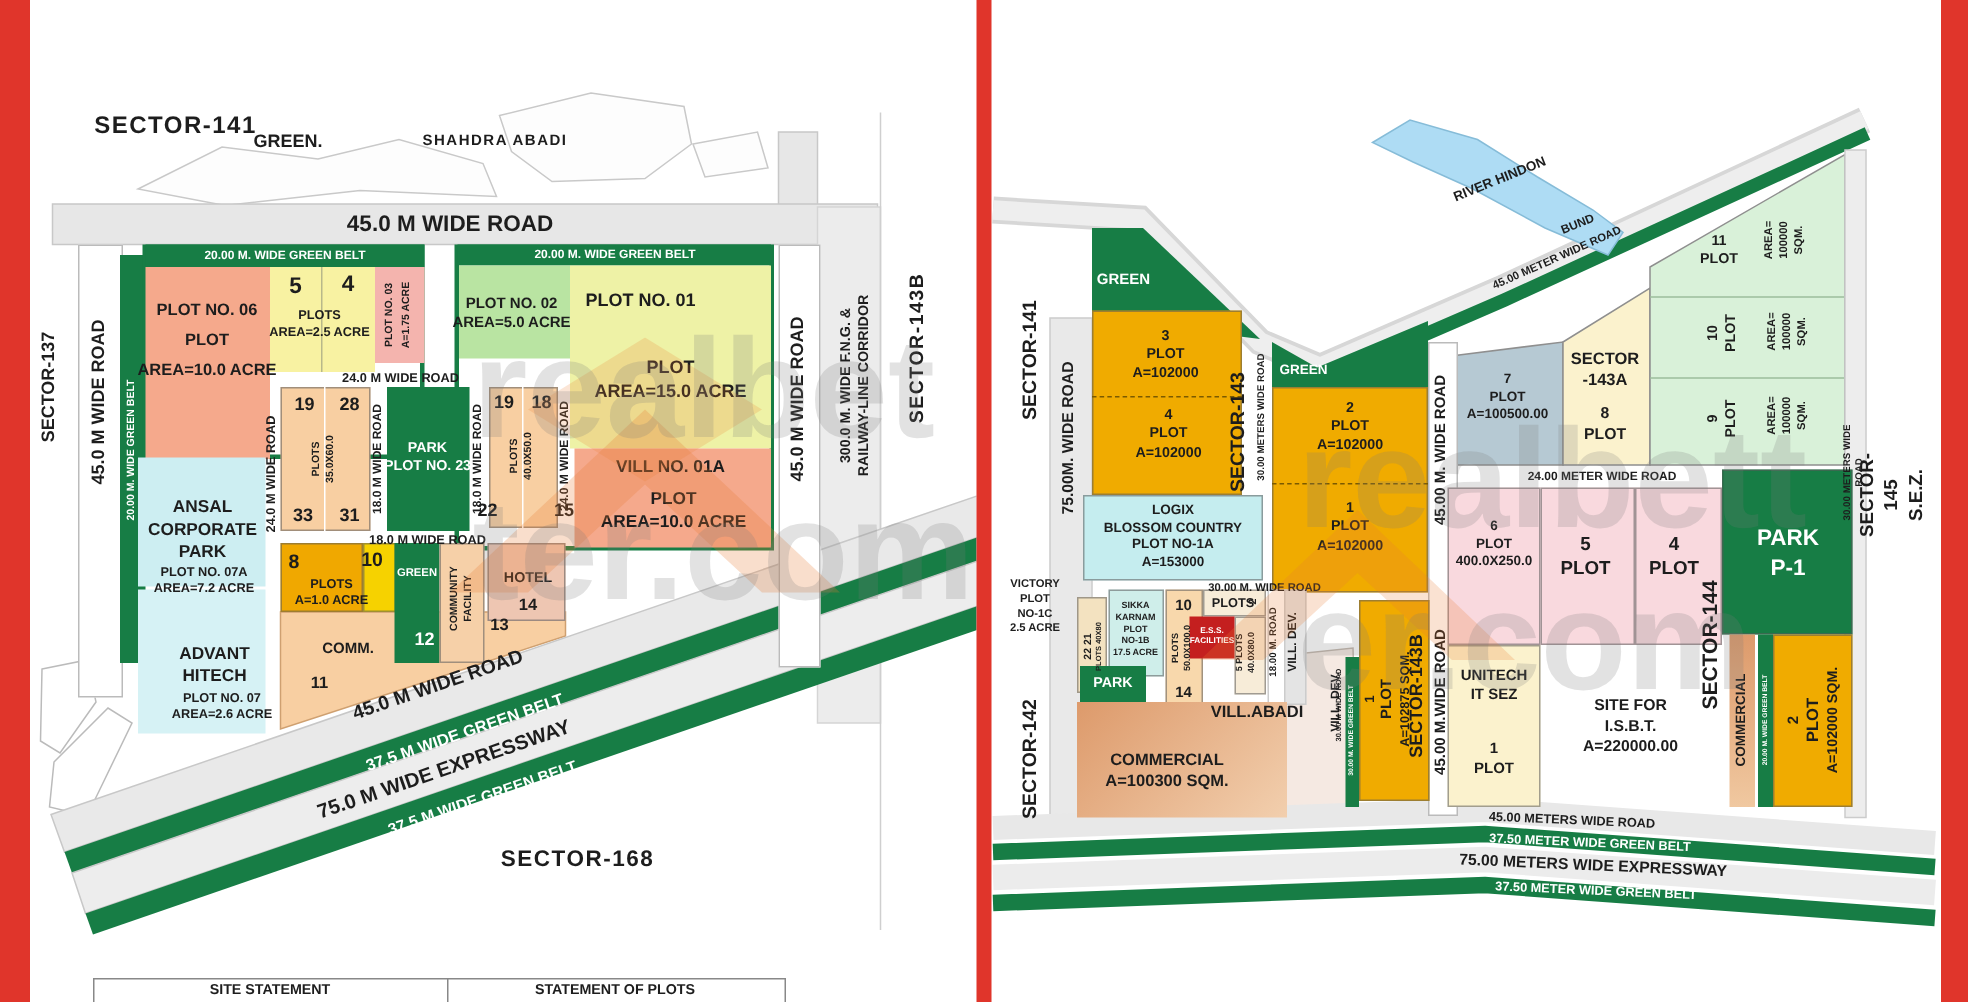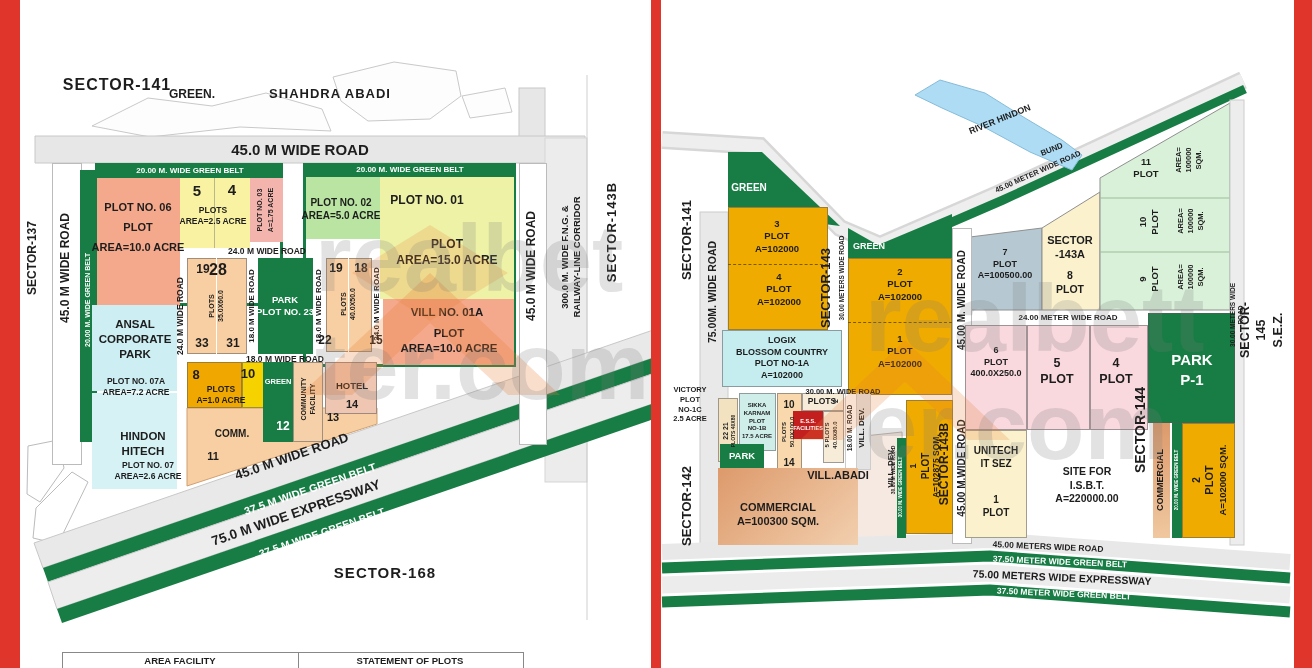--- a/index.html
+++ b/index.html
@@ -64,21 +64,21 @@
   <div class="bx g" style="left:263px;top:362px;width:30px;height:80px"></div>
   <div class="bx bd" style="left:293px;top:362px;width:30px;height:80px;background:#f6d0a8"></div>
   <div class="bx bd" style="left:325px;top:362px;width:52px;height:52px;background:#eec6b2"></div>
   <div class="bx" style="left:519px;top:163px;width:26px;height:280px;background:#fff;border:1px solid #bbb"></div>
   <div class="bx" style="left:62px;top:652px;width:236px;height:30px;background:#fff;border:1px solid #888"></div>
   <div class="bx" style="left:298px;top:652px;width:224px;height:30px;background:#fff;border:1px solid #888"></div>
 
   <div class="lb v" style="left:33px;top:258px;font-size:12px">SECTOR-137</div>
   <div class="lb" style="left:117px;top:85px;font-size:16px;letter-spacing:1px">SECTOR-141</div>
   <div class="lb" style="left:192px;top:95px;font-size:12px">GREEN.</div>
-  <div class="lb" style="left:330px;top:94px;font-size:13px;letter-spacing:1px">SHAHDRA ABADI</div>
+  <div class="lb" style="left:330px;top:94px;font-size:10px;letter-spacing:1px">SHAHDRA ABADI</div>
   <div class="lb" style="left:300px;top:150px;font-size:15px">45.0 M WIDE ROAD</div>
   <div class="lb v" style="left:66px;top:268px;font-size:12px">45.0 M WIDE ROAD</div>
   <div class="lb v w" style="left:88px;top:300px;font-size:7px">20.00 M. WIDE GREEN BELT</div>
   <div class="lb w" style="left:190px;top:171px;font-size:8px">20.00 M. WIDE GREEN BELT</div>
   <div class="lb w" style="left:410px;top:170px;font-size:8px">20.00 M. WIDE GREEN BELT</div>
   <div class="lb" style="left:138px;top:228px;font-size:11px;line-height:1.8">PLOT NO. 06
 PLOT
 AREA=10.0 ACRE</div>
   <div class="lb" style="left:197px;top:191px;font-size:15px">5</div>
   <div class="lb" style="left:232px;top:190px;font-size:15px">4</div>
@@ -90,43 +90,43 @@
 AREA=5.0 ACRE</div>
   <div class="lb" style="left:427px;top:201px;font-size:12px">PLOT NO. 01</div>
   <div class="lb" style="left:447px;top:253px;font-size:12px">PLOT
 AREA=15.0 ACRE</div>
   <div class="lb" style="left:447px;top:312px;font-size:11.5px">VILL NO. 01A</div>
   <div class="lb" style="left:449px;top:341px;font-size:11.5px">PLOT
 AREA=10.0 ACRE</div>
   <div class="lb" style="left:267px;top:252px;font-size:8.5px">24.0 M WIDE ROAD</div>
   <div class="lb v" style="left:181px;top:316px;font-size:8.5px">24.0 M WIDE ROAD</div>
   <div class="lb" style="left:203px;top:270px;font-size:12px">19</div>
-  <div class="lb" style="left:218px;top:270px;font-size:16px">28</div>
+  <div class="lb" style="left:233px;top:270px;font-size:12px">28</div>
   <div class="lb" style="left:202px;top:344px;font-size:12px">33</div>
   <div class="lb" style="left:233px;top:344px;font-size:12px">31</div>
   <div class="lb v" style="left:216px;top:306px;font-size:7px">PLOTS
 35.0X60.0</div>
   <div class="lb v" style="left:252px;top:306px;font-size:8px">18.0 M WIDE ROAD</div>
   <div class="lb w" style="left:285px;top:306px;font-size:9.5px">PARK
 PLOT NO. 23</div>
   <div class="lb v" style="left:319px;top:306px;font-size:8px">18.0 M WIDE ROAD</div>
   <div class="lb" style="left:336px;top:269px;font-size:12px">19</div>
   <div class="lb" style="left:361px;top:269px;font-size:12px">18</div>
   <div class="lb" style="left:325px;top:341px;font-size:12px">22</div>
   <div class="lb" style="left:376px;top:341px;font-size:12px">15</div>
   <div class="lb v" style="left:348px;top:304px;font-size:7px">PLOTS
 40.0X50.0</div>
   <div class="lb v" style="left:377px;top:304px;font-size:8px">24.0 M WIDE ROAD</div>
   <div class="lb" style="left:285px;top:360px;font-size:8.5px">18.0 M WIDE ROAD</div>
-  <div class="lb" style="left:135px;top:339px;font-size:11.5px">ANSAL
+  <div class="lb" style="left:135px;top:354px;font-size:11.5px">ANSAL
 CORPORATE
 PARK</div>
   <div class="lb" style="left:136px;top:387px;font-size:8.5px">PLOT NO. 07A
 AREA=7.2 ACRE</div>
-  <div class="lb" style="left:143px;top:444px;font-size:11.5px">HINDON
+  <div class="lb" style="left:143px;top:444px;font-size:11.5px">ADVANT
 HITECH</div>
   <div class="lb" style="left:148px;top:471px;font-size:8.5px">PLOT NO. 07
 AREA=2.6 ACRE</div>
   <div class="lb" style="left:196px;top:375px;font-size:13px">8</div>
   <div class="lb" style="left:248px;top:374px;font-size:13px">10</div>
   <div class="lb" style="left:221px;top:395px;font-size:8.5px">PLOTS
 A=1.0 ACRE</div>
   <div class="lb w" style="left:278px;top:382px;font-size:7.5px">GREEN</div>
   <div class="lb w" style="left:283px;top:427px;font-size:12px">12</div>
   <div class="lb v" style="left:308px;top:399px;font-size:7px">COMMUNITY
@@ -138,21 +138,21 @@
   <div class="lb" style="left:213px;top:456px;font-size:11px">11</div>
   <div class="lb" style="left:292px;top:457px;font-size:13px;transform:translate(-50%,-50%) rotate(-19deg)">45.0 M WIDE ROAD</div>
   <div class="lb w" style="left:310px;top:489px;font-size:11px;transform:translate(-50%,-50%) rotate(-19deg)">37.5 M WIDE GREEN BELT</div>
   <div class="lb" style="left:296px;top:513px;font-size:13.5px;transform:translate(-50%,-50%) rotate(-19deg)">75.0 M WIDE EXPRESSWAY</div>
   <div class="lb w" style="left:322px;top:533px;font-size:10.5px;transform:translate(-50%,-50%) rotate(-19deg)">37.5 M WIDE GREEN BELT</div>
   <div class="lb" style="left:385px;top:573px;font-size:15px;letter-spacing:1px">SECTOR-168</div>
   <div class="lb v" style="left:532px;top:266px;font-size:12px">45.0 M WIDE ROAD</div>
   <div class="lb v" style="left:571px;top:257px;font-size:9.5px">300.0 M. WIDE F.N.G. &amp;
 RAILWAY-LINE CORRIDOR</div>
   <div class="lb v" style="left:612px;top:232px;font-size:13px;letter-spacing:1px">SECTOR-143B</div>
-  <div class="lb" style="left:180px;top:661px;font-size:9.5px">AREA FACILITY</div>
+  <div class="lb" style="left:180px;top:661px;font-size:9.5px">SITE STATEMENT</div>
   <div class="lb" style="left:410px;top:661px;font-size:9.5px">STATEMENT OF PLOTS</div>
 
   <svg class="bx" style="left:651px;top:0" width="643" height="668">
     <path d="M 11 140 L 109 146 L 189 228 L 229 245 L 349 193 L 592 80" stroke="#d7d7d7" stroke-width="18" fill="none"></path>
     <path d="M 11 140 L 109 146 L 189 228 L 229 245 L 349 193 L 592 80" stroke="#eeeeee" stroke-width="13" fill="none"></path>
     <rect x="49" y="212" width="28" height="335" fill="#e9e9e9" stroke="#cccccc"></rect>
     <path d="M 232 252 L 352 200 L 594 89" stroke="#177d45" stroke-width="9" fill="none"></path>
     <polygon points="77,152 111,152 189,226 77,212" fill="#177d45"></polygon>
     <polygon points="197,228 227,245 301,214 301,258 197,258" fill="#177d45"></polygon>
     <polygon points="264,95 289,80 334,93 374,118 411,140 431,155 421,170 379,152 331,126 291,108" fill="#aedcf4" stroke="#86bcd8"></polygon>
@@ -261,21 +261,21 @@
 PLOT</div>
   <div class="lb" style="left:1087px;top:485px;font-size:10.5px">SITE FOR
 I.S.B.T.
 A=220000.00</div>
   <div class="lb v" style="left:1237px;top:315px;font-size:6.5px">30.00 METERS WIDE ROAD</div>
   <div class="lb v" style="left:1261px;top:330px;font-size:12.5px">SECTOR-145
 S.E.Z.</div>
   <div class="lb" style="left:782px;top:358px;font-size:9px">LOGIX
 BLOSSOM COUNTRY
 PLOT NO-1A
-A=102000</div>
+A=153000</div>
   <div class="lb" style="left:690px;top:404px;font-size:7.5px">VICTORY
 PLOT
 NO-1C
 2.5 ACRE</div>
   <div class="lb v" style="left:726px;top:431px;font-size:7px">22 21</div>
   <div class="lb v" style="left:733px;top:431px;font-size:5px">PLOTS 40X80</div>
   <div class="lb" style="left:757px;top:421px;font-size:6px">SIKKA
 KARNAM
 PLOT
 NO-1B

